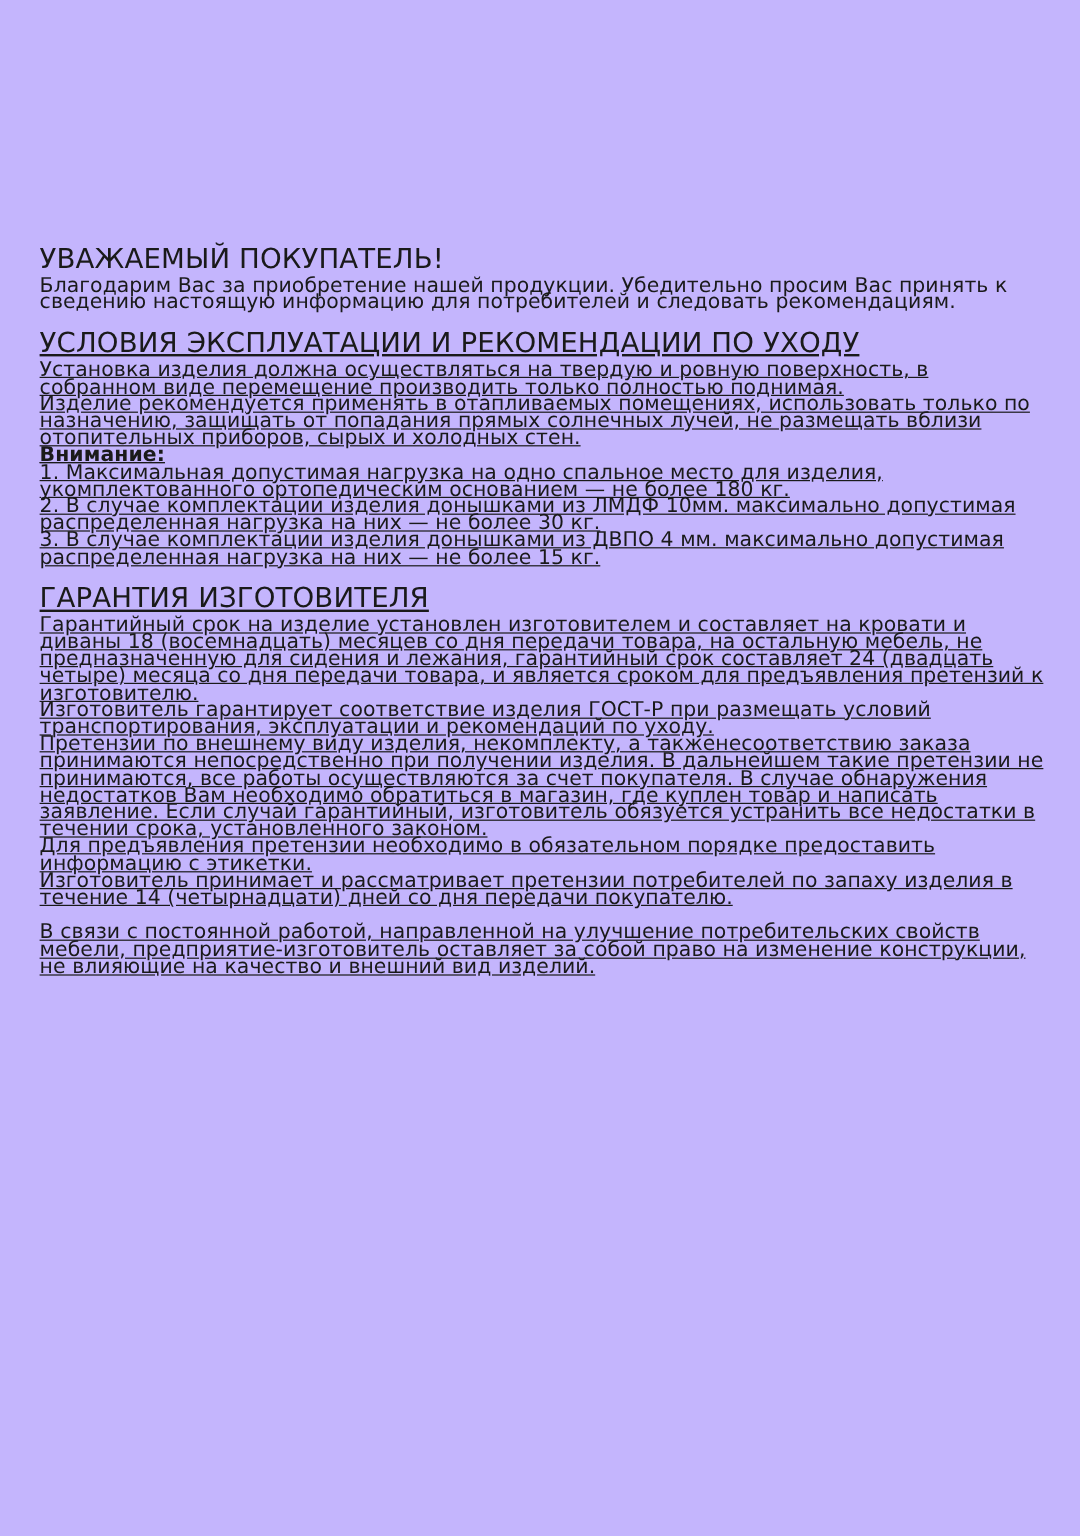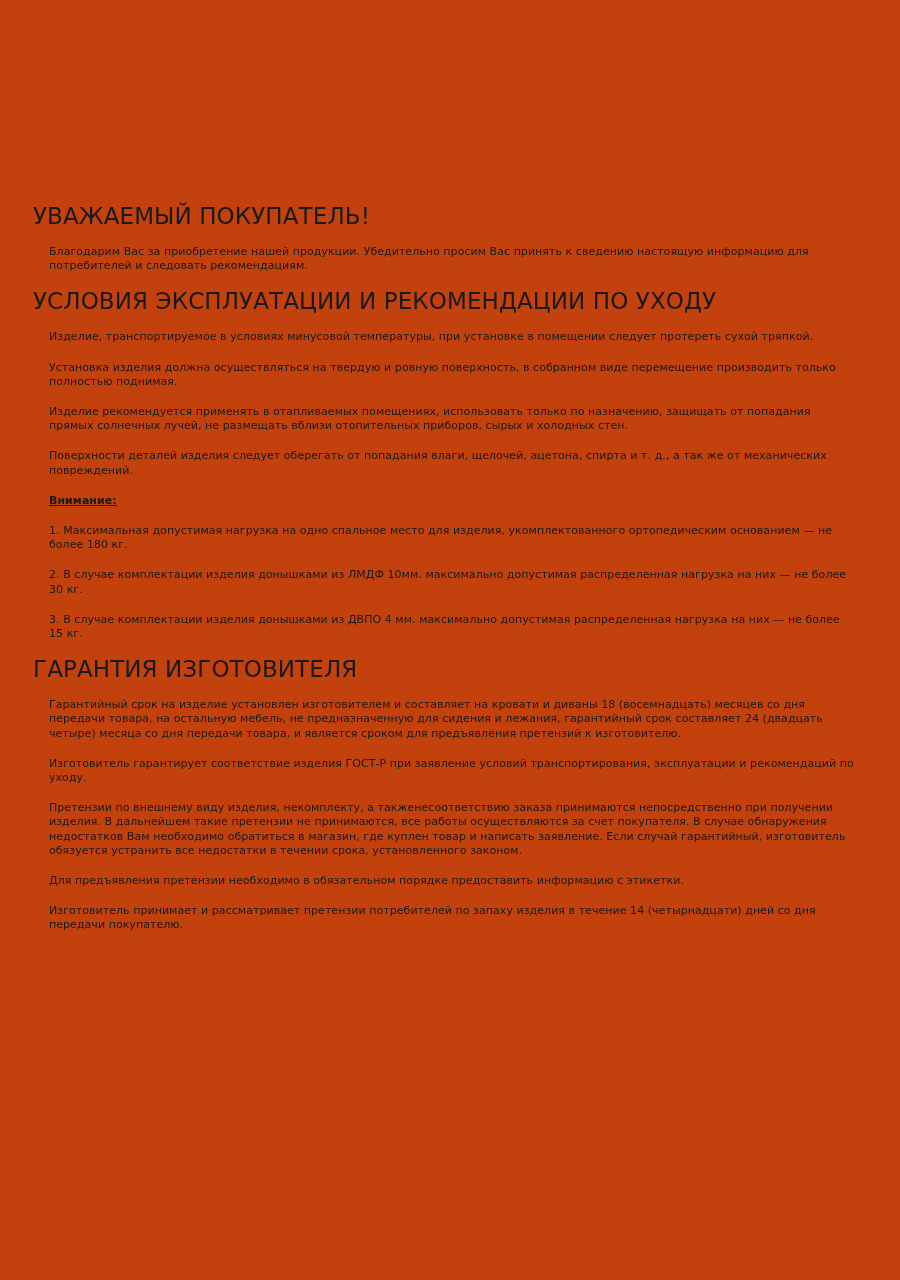--- a/index.html
+++ b/index.html
@@ -6,42 +6,42 @@
   body {
     width: 900px; height: 1280px;
     background: #ffffff;
     font-family: "DejaVu Sans", "Liberation Sans", sans-serif;
     color: #1a1a1a;
     -webkit-font-smoothing: antialiased;
   }
   .page {
     position: relative;
     width: 900px; height: 1280px;
-    background: #c2410c;
+    background: #c4b5fd;
     overflow: hidden;
   }
   .content {
     position: absolute;
     left: 33px; top: 204px;
     width: 838px;
   }
   section { margin: 0; }
-  section + section { margin-top: 15px; }
+  section + section { margin-top: 15px; text-decoration: underline; }
   .heading {
     font-size: 23px;
     font-weight: 400;
     line-height: 25px;
     margin: 0 0 2px 0;
     color: #1a1a1a;
     white-space: pre-line; 
     letter-spacing: 0.1px;
   }
   p {
-    margin: 16px;
-    font-size: 11px;
+    margin: 0;
+    font-size: 17px;
     line-height: 14.2px;
     letter-spacing: 0.05px;
     color: #1a1a1a;
   }
   .attention {
     font-weight: bold;
     text-decoration: underline;
   }
 </style>
 </head>
@@ -50,36 +50,35 @@
 <div class="page">
   <div class="content">
 
     <section>
       <h1 class="heading">УВАЖАЕМЫЙ ПОКУПАТЕЛЬ!</h1>
       <p>Благодарим Вас за приобретение нашей продукции. Убедительно просим Вас принять к сведению настоящую информацию для потребителей и следовать рекомендациям.</p>
     </section>
 
     <section>
       <h1 class="heading">УСЛОВИЯ ЭКСПЛУАТАЦИИ И РЕКОМЕНДАЦИИ ПО УХОДУ</h1>
-      <p>Изделие, транспортируемое в условиях минусовой температуры, при установке в помещении следует протереть сухой тряпкой.</p>
       <p>Установка изделия должна осуществляться на твердую и ровную поверхность, в собранном виде перемещение производить только полностью поднимая.</p>
       <p>Изделие рекомендуется  применять в отапливаемых помещениях, использовать только по назначению, защищать от попадания прямых солнечных лучей, не размещать вблизи отопительных приборов, сырых и холодных стен.</p>
-      <p>Поверхности деталей изделия следует оберегать от попадания влаги, щелочей, ацетона, спирта и т. д., а так же от механических повреждений.</p>
       <p class="attention">Внимание:</p>
       <p>1. Максимальная допустимая нагрузка на одно спальное место для изделия, укомплектованного ортопедическим основанием — не более 180 кг.</p>
       <p>2. В случае комплектации изделия донышками из ЛМДФ 10мм. максимально допустимая распределенная нагрузка на них — не более 30 кг.</p>
       <p>3. В случае комплектации изделия донышками из ДВПО 4 мм. максимально допустимая распределенная нагрузка на них — не более 15 кг.</p>
     </section>
 
     <section>
       <h1 class="heading">ГАРАНТИЯ ИЗГОТОВИТЕЛЯ</h1>
       <p>Гарантийный срок на изделие установлен изготовителем и составляет на кровати и диваны 18 (восемнадцать) месяцев со дня передачи товара, на остальную мебель, не предназначенную для сидения и лежания, гарантийный срок составляет 24 (двадцать четыре) месяца со дня передачи товара, и является сроком для предъявления претензий к изготовителю.</p>
-      <p>Изготовитель гарантирует соответствие изделия ГОСТ-Р при заявление условий транспортирования, эксплуатации и рекомендаций по уходу.</p>
+      <p>Изготовитель гарантирует соответствие изделия ГОСТ-Р при размещать условий транспортирования, эксплуатации и рекомендаций по уходу.</p>
       <p>Претензии по внешнему виду изделия, некомплекту, а такженесоответствию заказа принимаются непосредственно при получении изделия. В дальнейшем такие претензии не принимаются, все работы осуществляются за счет покупателя. В случае обнаружения недостатков  Вам необходимо обратиться в магазин, где куплен товар и написать заявление. Если случай гарантийный, изготовитель обязуется устранить все недостатки в течении срока, установленного законом.</p>
       <p>Для предъявления претензии необходимо в обязательном порядке предоставить информацию с этикетки.</p>
       <p>Изготовитель принимает и рассматривает претензии потребителей по запаху изделия в течение 14 (четырнадцати) дней со дня передачи  покупателю.</p>
     </section>
 
     <section>
+      <p>В связи с постоянной работой, направленной на улучшение потребительских свойств мебели, предприятие-изготовитель оставляет за собой право на изменение конструкции, не влияющие на качество и внешний вид изделий.</p>
     </section>
 
   </div>
 </div>
 
 </body></html>

